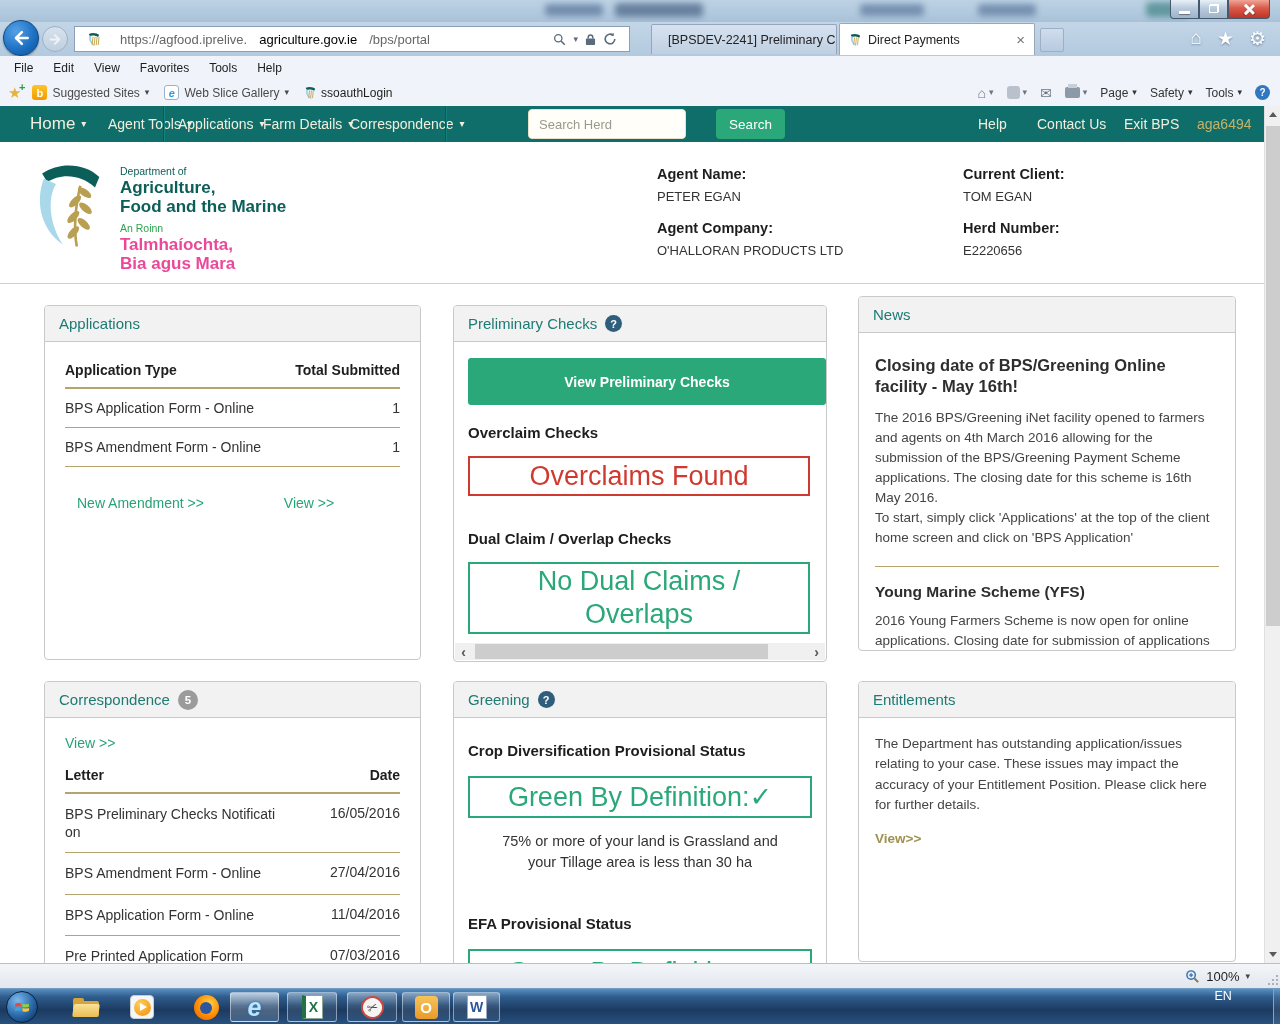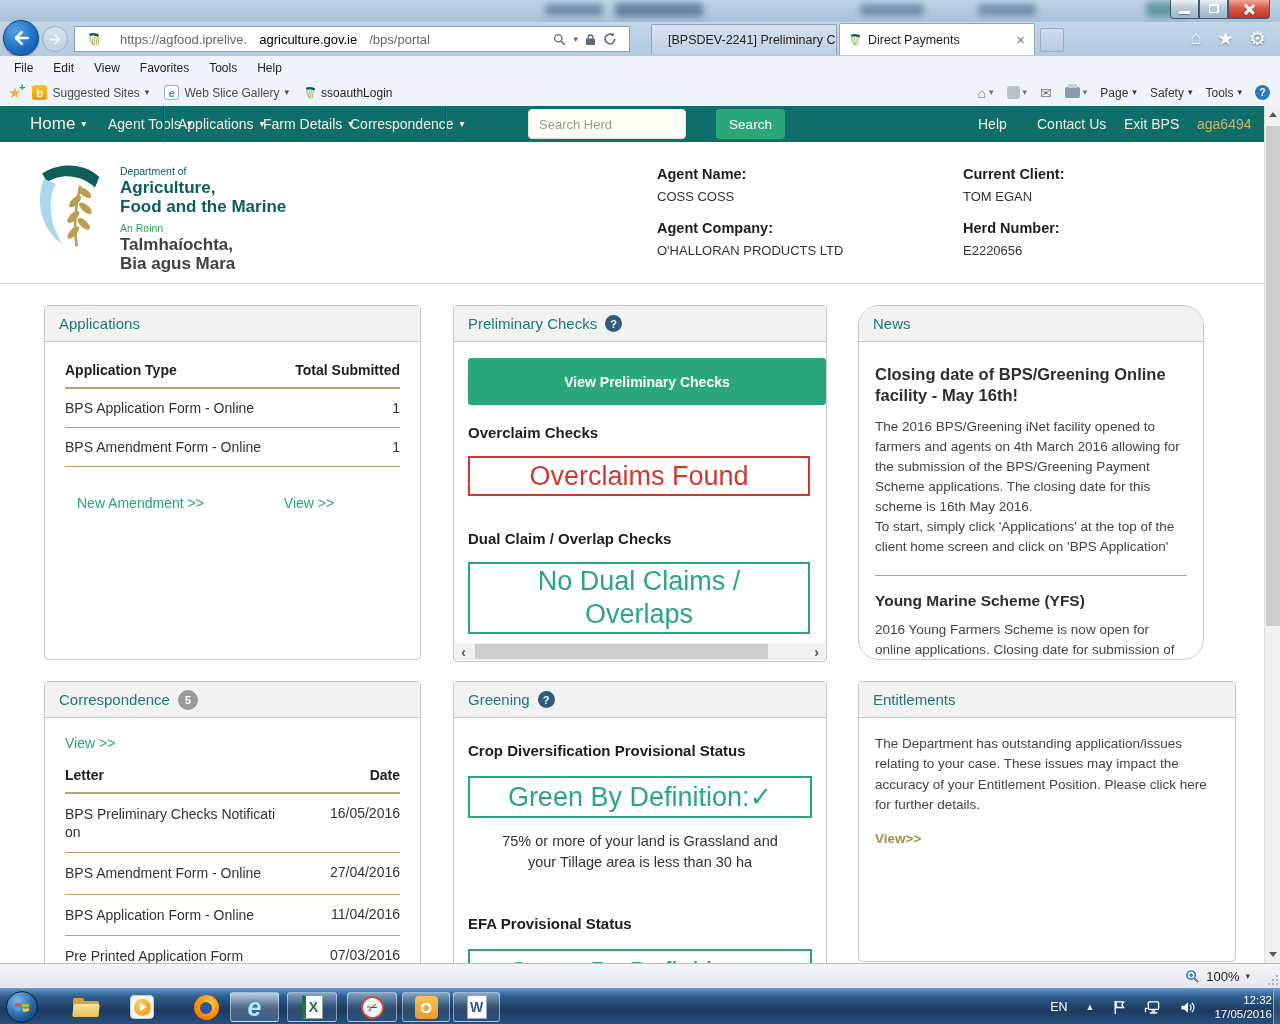--- a/index.html
+++ b/index.html
@@ -85,36 +85,36 @@
   .nav-user{color:#c3b36a;}
 
   
   .page{position:absolute;left:0;top:142px;width:1280px;height:821px;background:#fff;overflow:hidden;}
   .hdr-divider{position:absolute;left:0;top:141px;width:1264px;height:1px;background:#d2d2d2;}
   .logo{position:absolute;left:30px;top:16px;display:flex;gap:12px;}
   .logo-text{line-height:1.12;padding-top:8px;}
   .lt-sm-en{font-size:10.5px;color:#0c5e58;}
   .lt-b-en{font-size:17px;font-weight:bold;color:#0c5e58;}
   .lt-sm-ga{font-size:10.5px;color:#2ea352;margin-top:7px;}
-  .lt-b-ga{font-size:17px;font-weight:bold;color:#404040;}
+  .lt-b-ga{font-size:17px;font-weight:bold;color:#ec4899;}
   .agentcol{position:absolute;top:24px;font-size:13px;color:#333;}
   .agentcol .lbl{font-size:14.5px;font-weight:bold;color:#1e1e1e;margin-top:16px;}
   .agentcol .lbl:first-child{margin-top:0;}
   .agentcol .val{margin-top:7px;}
 
   .panel{position:absolute;border:1px solid #c9c9c9;border-radius:4px;background:#fff;overflow:hidden;}
   .panel-h{height:36px;background:#f2f2f2;border-bottom:1px solid #c9c9c9;display:flex;align-items:center;
     padding:0 14px;font-size:15px;color:#1d7a74;gap:8px;}
   .qmark{width:17px;height:17px;border-radius:50%;background:#2f5d7c;color:#fff;font-size:11px;font-weight:bold;
     display:flex;align-items:center;justify-content:center;}
   .badge{min-width:20px;height:20px;border-radius:10px;background:#9b9b9b;color:#fff;font-size:11.5px;font-weight:bold;
     display:flex;align-items:center;justify-content:center;padding:0 6px;}
   .p-apps{left:44px;top:163px;width:377px;height:355px;}
   .p-prelim{left:453px;top:163px;width:374px;height:357px;}
-  .p-news{left:858px;top:163px;width:346px;height:355px;border-radius:21px;}
+  .p-news{left:858px;top:154px;width:378px;height:355px;}
   .p-corr{left:44px;top:539px;width:377px;height:320px;}
   .p-green{left:453px;top:539px;width:374px;height:320px;}
   .p-ent{left:858px;top:539px;width:378px;height:281px;}
 
   .apps-body{padding:20px 20px 0;}
   .t-head{display:flex;justify-content:space-between;font-size:14px;font-weight:bold;color:#1e1e1e;
     padding-bottom:9px;border-bottom:2px solid #b5a46b;}
   .t-row{display:flex;justify-content:space-between;font-size:14px;color:#333;
     padding:11px 0;border-bottom:1px solid #b5a46b;}
   .t-letter{width:215px;word-break:break-all;line-height:1.3;}
@@ -195,21 +195,21 @@
   .fox .globe{position:absolute;left:6px;top:7px;width:12px;height:12px;border-radius:50%;background:#2c56a0;}
   .eicon{color:#bfe4fb;font-size:25px;font-weight:bold;text-shadow:0 0 3px #1d6eb2;font-style:italic;}
   .excel{width:21px;height:24px;background:#fff;border:1px solid #88a795;border-left:4px solid #217346;
     display:flex;align-items:center;justify-content:center;color:#217346;font-weight:bold;font-size:14px;}
   .snip{width:23px;height:23px;border-radius:50%;background:#f4f4f4;border:2px solid #c84a3f;
     display:flex;align-items:center;justify-content:center;color:#444;font-size:13px;transform:rotate(-20deg);}
   .olk{width:23px;height:23px;border-radius:4px;background:linear-gradient(#f7c35a,#e89a2a);
     display:flex;align-items:center;justify-content:center;color:#fff;font-weight:bold;font-size:15px;}
   .wrd{width:20px;height:24px;background:#fff;border:1px solid #9aa7c0;
     display:flex;align-items:center;justify-content:center;color:#2b579a;font-weight:bold;font-size:14px;}
-  .tray{position:absolute;right:8px;top:0;height:36px;display:flex;align-items:center;gap:18px;color:#fff;}
+  .tray{position:absolute;right:8px;top:0;height:36px;display:flex;align-items:flex-start;gap:18px;color:#fff;flex-direction:column;}
   .tray .lang{font-size:12.5px;}
   .tray .up{font-size:9px;color:#dfe7f0;}
   .clock{text-align:right;font-size:11.5px;line-height:14px;}
   .showdesk{position:absolute;right:0;top:0;width:7px;height:36px;border-left:1px solid #7fa6c9;background:rgba(255,255,255,.08);}
   svg{display:block;}
 </style>
 </head>
 <body>
 
 <div id="screen">
@@ -428,21 +428,21 @@
         <div class="lt-b-en">Agriculture,</div>
         <div class="lt-b-en">Food and the Marine</div>
         <div class="lt-sm-ga">An Roinn</div>
         <div class="lt-b-ga">Talmhaíochta,</div>
         <div class="lt-b-ga">Bia agus Mara</div>
       </div>
     </div>
 
     <div class="agentcol" style="left:657px;">
       <div class="lbl">Agent Name:</div>
-      <div class="val">COSS COSS</div>
+      <div class="val">PETER EGAN</div>
       <div class="lbl">Agent Company:</div>
       <div class="val">O'HALLORAN PRODUCTS LTD</div>
     </div>
     <div class="agentcol" style="left:963px;">
       <div class="lbl">Current Client:</div>
       <div class="val">TOM EGAN</div>
       <div class="lbl">Herd Number:</div>
       <div class="val">E2220656</div>
     </div>
     <div class="hdr-divider"></div>

